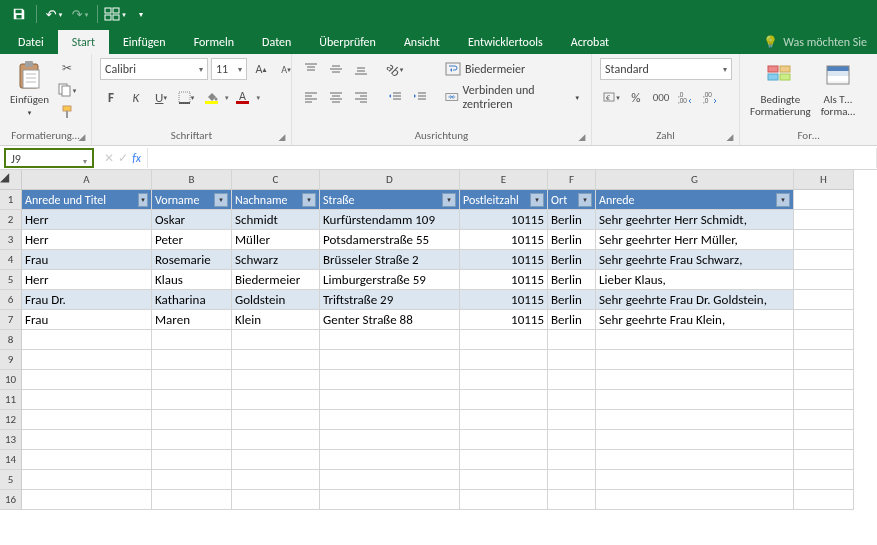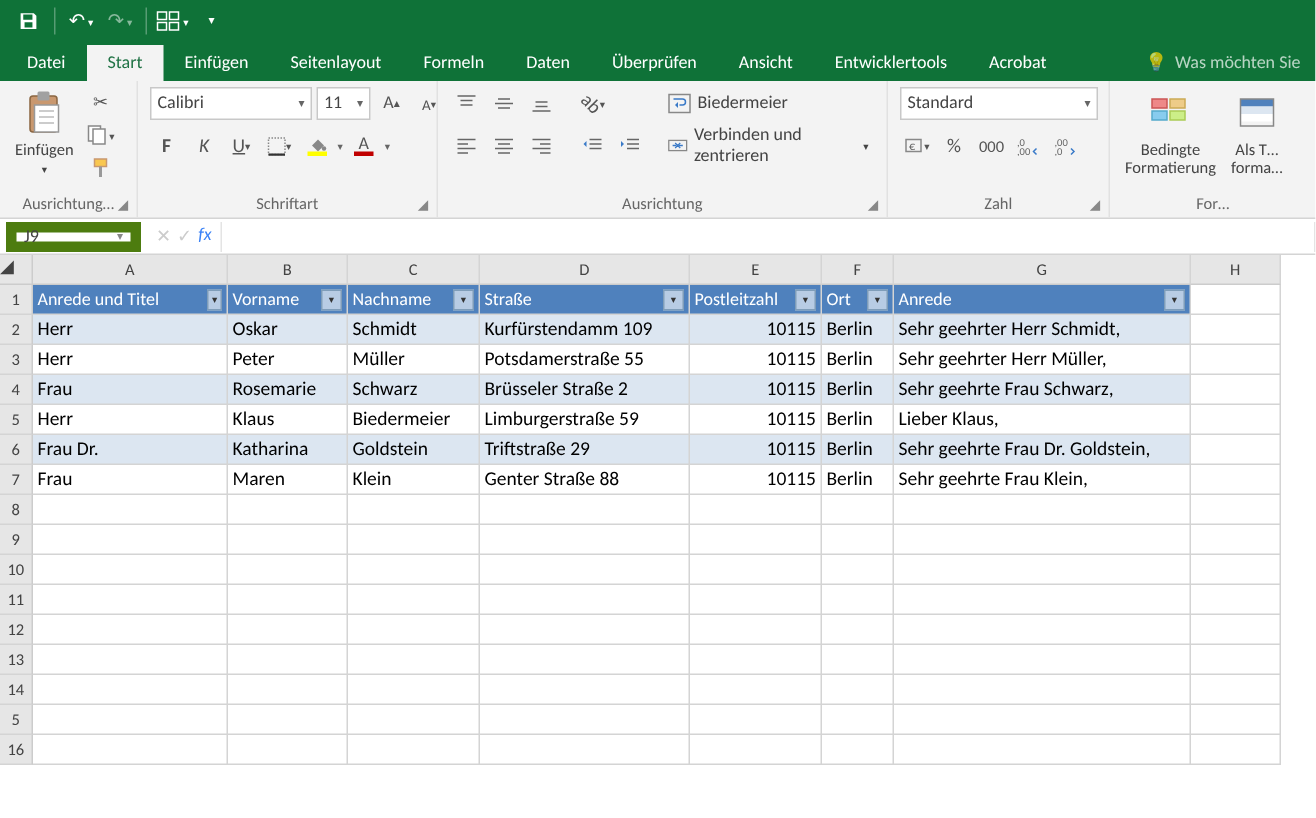--- a/index.html
+++ b/index.html
@@ -23,21 +23,21 @@
 .big-btn .lbl{font-size:11px;line-height:1.1;text-align:center}
 .vcol{display:flex;flex-direction:column;gap:2px;justify-content:center}
 .mini{width:20px;height:20px;display:flex;align-items:center;justify-content:center;font-size:12px;color:#555}
 .combo{height:22px;border:1px solid #c8c8c8;background:#fff;display:flex;align-items:center;padding:0 4px;font-size:12px;color:#444}
 .combo .arr{margin-left:auto;font-size:8px;color:#666}
 .row{display:flex;gap:3px;align-items:center}
 .fmt-btn{width:22px;height:22px;display:flex;align-items:center;justify-content:center;font-size:13px;color:#555}
 .clr-bar{height:3px;margin-top:-1px}
 .wrap-btn{display:flex;align-items:center;gap:4px;height:22px;padding:0 4px;font-size:12px}
 .formula-bar{height:24px;border-bottom:1px solid #d4d4d4;display:flex;align-items:center;background:#fff}
-.name-box{width:90px;height:20px;border:7px solid #4d7c0f;margin:0 4px;display:flex;align-items:center;padding:0 5px;font-size:12px}
+.name-box{width:90px;height:20px;border:2px solid #4d7c0f;margin:0 4px;display:flex;align-items:flex-end;padding:0 5px;font-size:12px}
 .name-box .arr{margin-left:auto;font-size:8px;color:#888}
 .fx-btns{display:flex;gap:4px;padding:0 6px;color:#999}
 .fx-input{flex:1;height:20px;border:1px solid #e4e4e4;border-top:none;border-bottom:none;padding:0 5px}
 .sheet{display:flex;height:375px}
 .rowheads{width:22px;background:#fff}
 .corner{height:20px;background:#e6e6e6;border-right:1px solid #ccc;border-bottom:1px solid #ccc}
 .rh{height:20px;background:#e6e6e6;border-right:1px solid #ccc;border-bottom:1px solid #d4d4d4;display:flex;align-items:center;justify-content:center;font-size:11px;color:#444}
 .grid{flex:1;overflow:hidden}
 .colheads{display:flex;height:20px}
 .ch{background:#e6e6e6;border-right:1px solid #d4d4d4;border-bottom:1px solid #ccc;display:flex;align-items:center;justify-content:center;font-size:11px;color:#444}
@@ -71,21 +71,20 @@
       </svg>
     <span style="font-size:7px;margin-left:2px">▾</span>
   </div>
   <div class="tb-btn" style="font-size:8px">▾</div>
 </div>
 
 <div class="tabstrip" id="tabstrip">
 <div class="tab datei">Datei</div>
     <div class="tab active">Start</div>
     <div class="tab">Einfügen</div>
-    <div class="tab">Seitenlayout</div>
     <div class="tab">Formeln</div>
     <div class="tab">Daten</div>
     <div class="tab">Überprüfen</div>
     <div class="tab">Ansicht</div>
     <div class="tab">Entwicklertools</div>
     <div class="tab">Acrobat</div>
     <div class="tell-me">
       <span>💡</span>
       <span>Was möchten Sie</span>
     </div>
@@ -118,21 +117,21 @@
             <span style="font-size:7px;margin-left:1px">▾</span>
         </div>
         <div class="mini">
           <svg width="14" height="14" viewBox="0 0 14 14">
               <rect x="3" y="1" width="8" height="5" fill="#f9c74f" stroke="#c9986f"></rect>
               <rect x="6" y="6" width="2" height="7" fill="#999"></rect>
             </svg>
         </div>
       </div>
     </div>
-    <div class="group-label">Ausrichtung…</div>
+    <div class="group-label">Formatierung…</div>
     <div class="dialog-launcher">◢</div>
   </div>
 
   <div class="group" style="width:200px">
     <div class="group-body" style="flex-direction:column;gap:6px;width:100%">
       <div class="row">
         <div class="combo" style="width:108px">
             <span>Calibri</span>
             <span class="arr">▾</span>
           </div>

